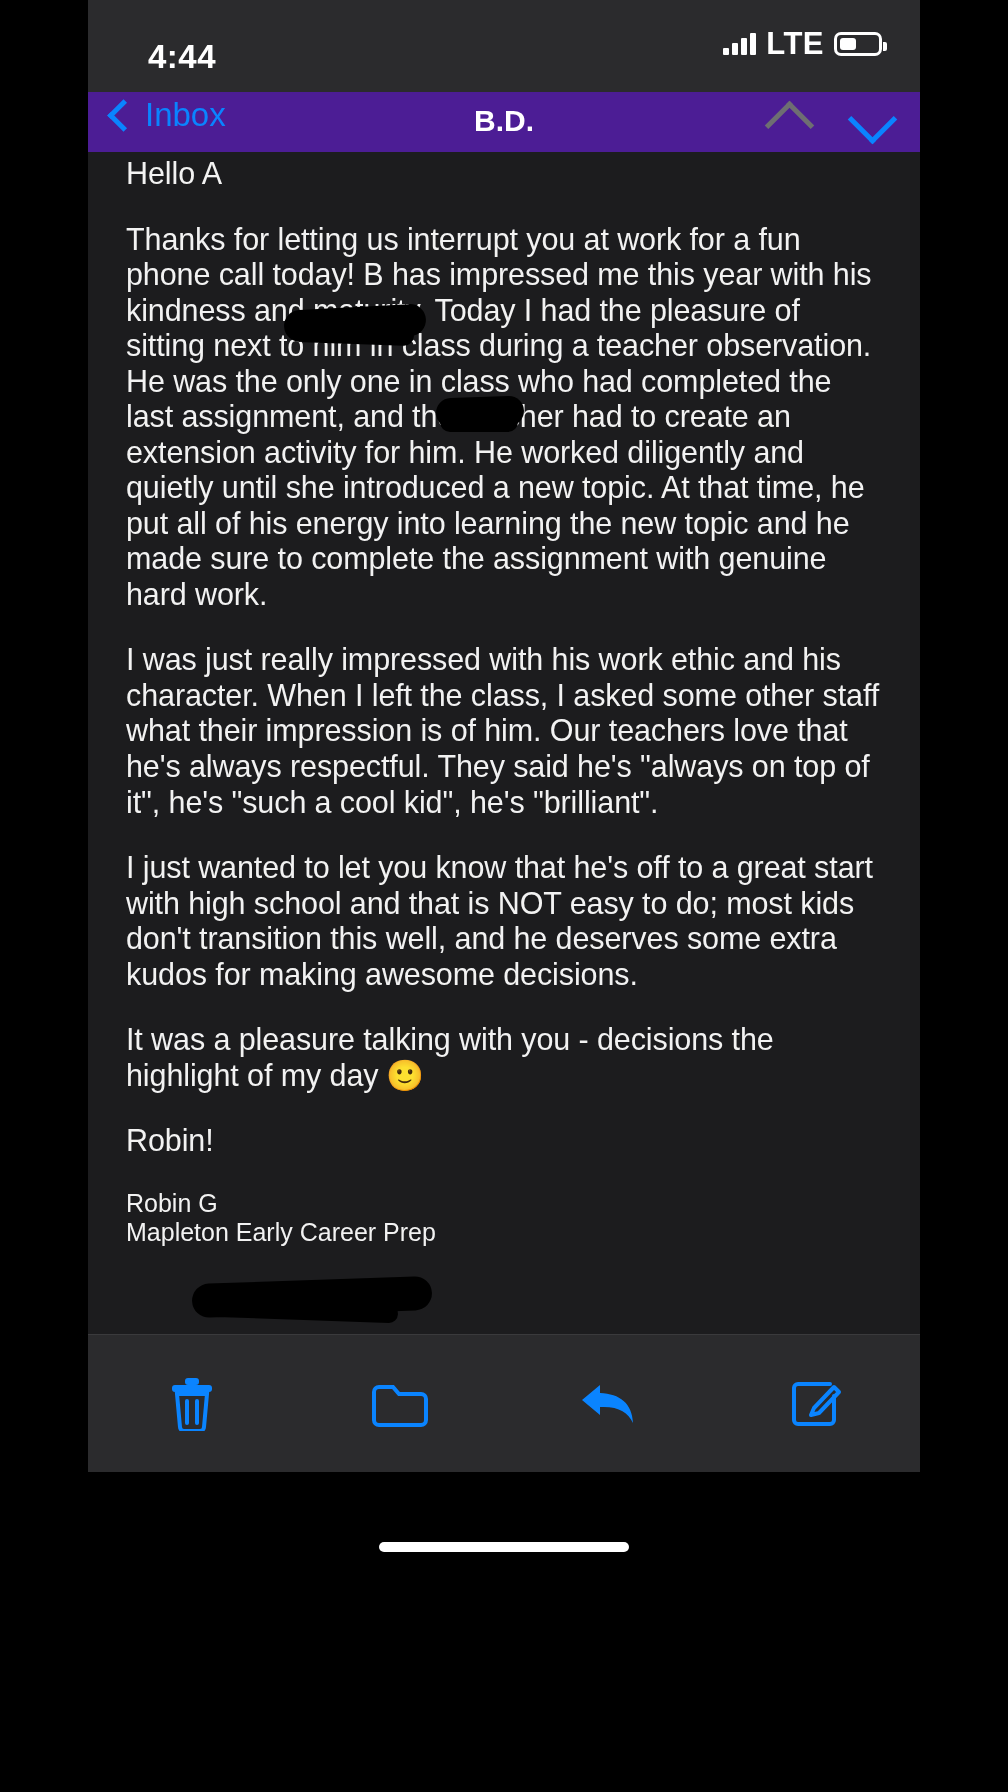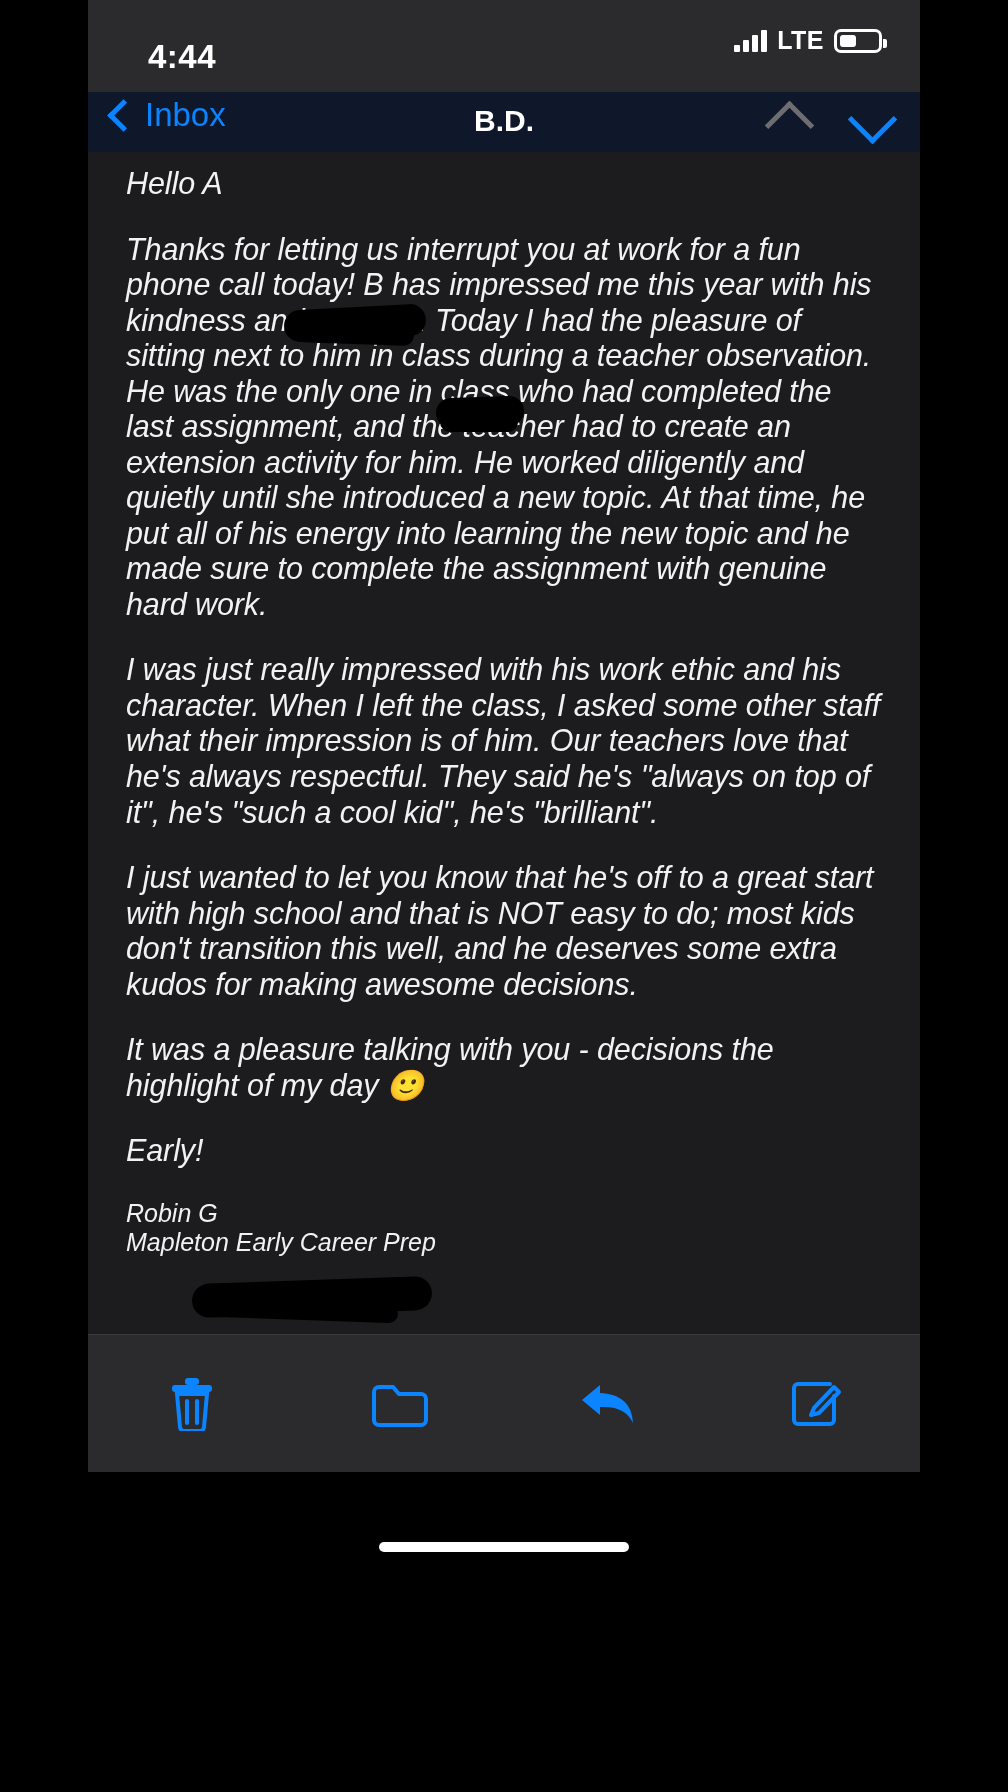--- a/index.html
+++ b/index.html
@@ -55,21 +55,21 @@
     display: block;
     width: 6px;
     background: #fff;
     border-radius: 1px;
   }
   .sig-bars i:nth-child(1) { height: 7px; background:#fff; }
   .sig-bars i:nth-child(2) { height: 12px; }
   .sig-bars i:nth-child(3) { height: 17px; }
   .sig-bars i:nth-child(4) { height: 22px; }
   .lte-label {
-    font-size: 25px;
+    font-size: 31px;
     font-weight: bold;
     letter-spacing: 0.5px;
   }
   .battery {
     position: relative;
     width: 48px;
     height: 24px;
     border: 3px solid #fff;
     border-radius: 7px;
     box-sizing: border-box;
@@ -91,21 +91,21 @@
     bottom: 3px;
     width: 16px;
     background: #fff;
     border-radius: 3px;
   }
 
   
   .navbar {
     position: relative;
     height: 60px;
-    background: #0f172a;
+    background: #4c1d95;
     border-bottom: 1px solid #3a3a3c;
   }
   .nav-back {
     position: absolute;
     left: 24px;
     top: 4px;
     display: flex;
     align-items: center;
     gap: 8px;
     color: #0a84ff;
@@ -155,22 +155,21 @@
   
   .message-body {
     position: absolute;
     left: 0;
     top: 152px;
     width: 832px;
     height: 1182px;
     background: #1c1c1e;
     overflow: hidden;
     box-sizing: border-box;
-    padding: 14px 36px 0 38px;
-    font-style: italic;
+    padding: 4px 36px 0 38px;
   }
   .message-body p {
     color: #f2f2f2;
     font-size: 30.5px;
     line-height: 1.165;
     margin: 0 0 30px 0;
     letter-spacing: -0.1px;
   }
   .sig-line {
     color: #f2f2f2;
@@ -266,21 +265,21 @@
       <span class="chev-down"></span>
     </div>
   </div>
 
   <div class="message-body">
     <p>Hello A</p>
     <p>Thanks for letting us interrupt you at work for a fun phone call today!  B           has impressed me this year with his kindness and maturity.  Today I had the pleasure of sitting next to him in class during a teacher observation.  He was the only one in class who had completed the last assignment, and the teacher had to create an extension activity for him.  He worked diligently and quietly until she introduced a new topic.  At that time, he put all of his energy into learning the new topic and he made sure to complete the assignment with genuine hard work.</p>
     <p>I was just really impressed with his work ethic and his character.  When I left the class, I asked some other staff what their impression is of him.  Our teachers love that he's always respectful.   They said he's "always on top of it", he's "such a cool kid", he's "brilliant".</p>
     <p>I just wanted to let you know that he's off to a great start with high school and that is NOT easy to do; most kids don't transition this well, and he deserves some extra kudos for making awesome decisions.</p>
     <p>It was a pleasure talking with you - decisions the highlight of my day 🙂</p>
-    <p>Early!</p>
+    <p>Robin!</p>
     <div class="sig-line">Robin G</div>
     <div class="sig-line">Mapleton Early Career Prep</div>
 
     <span class="redact r1"></span>
     <span class="redact r1b"></span>
     <span class="redact r2"></span>
     <span class="redact r2b"></span>
     <span class="redact r3"></span>
     <span class="redact r3b"></span>
 

